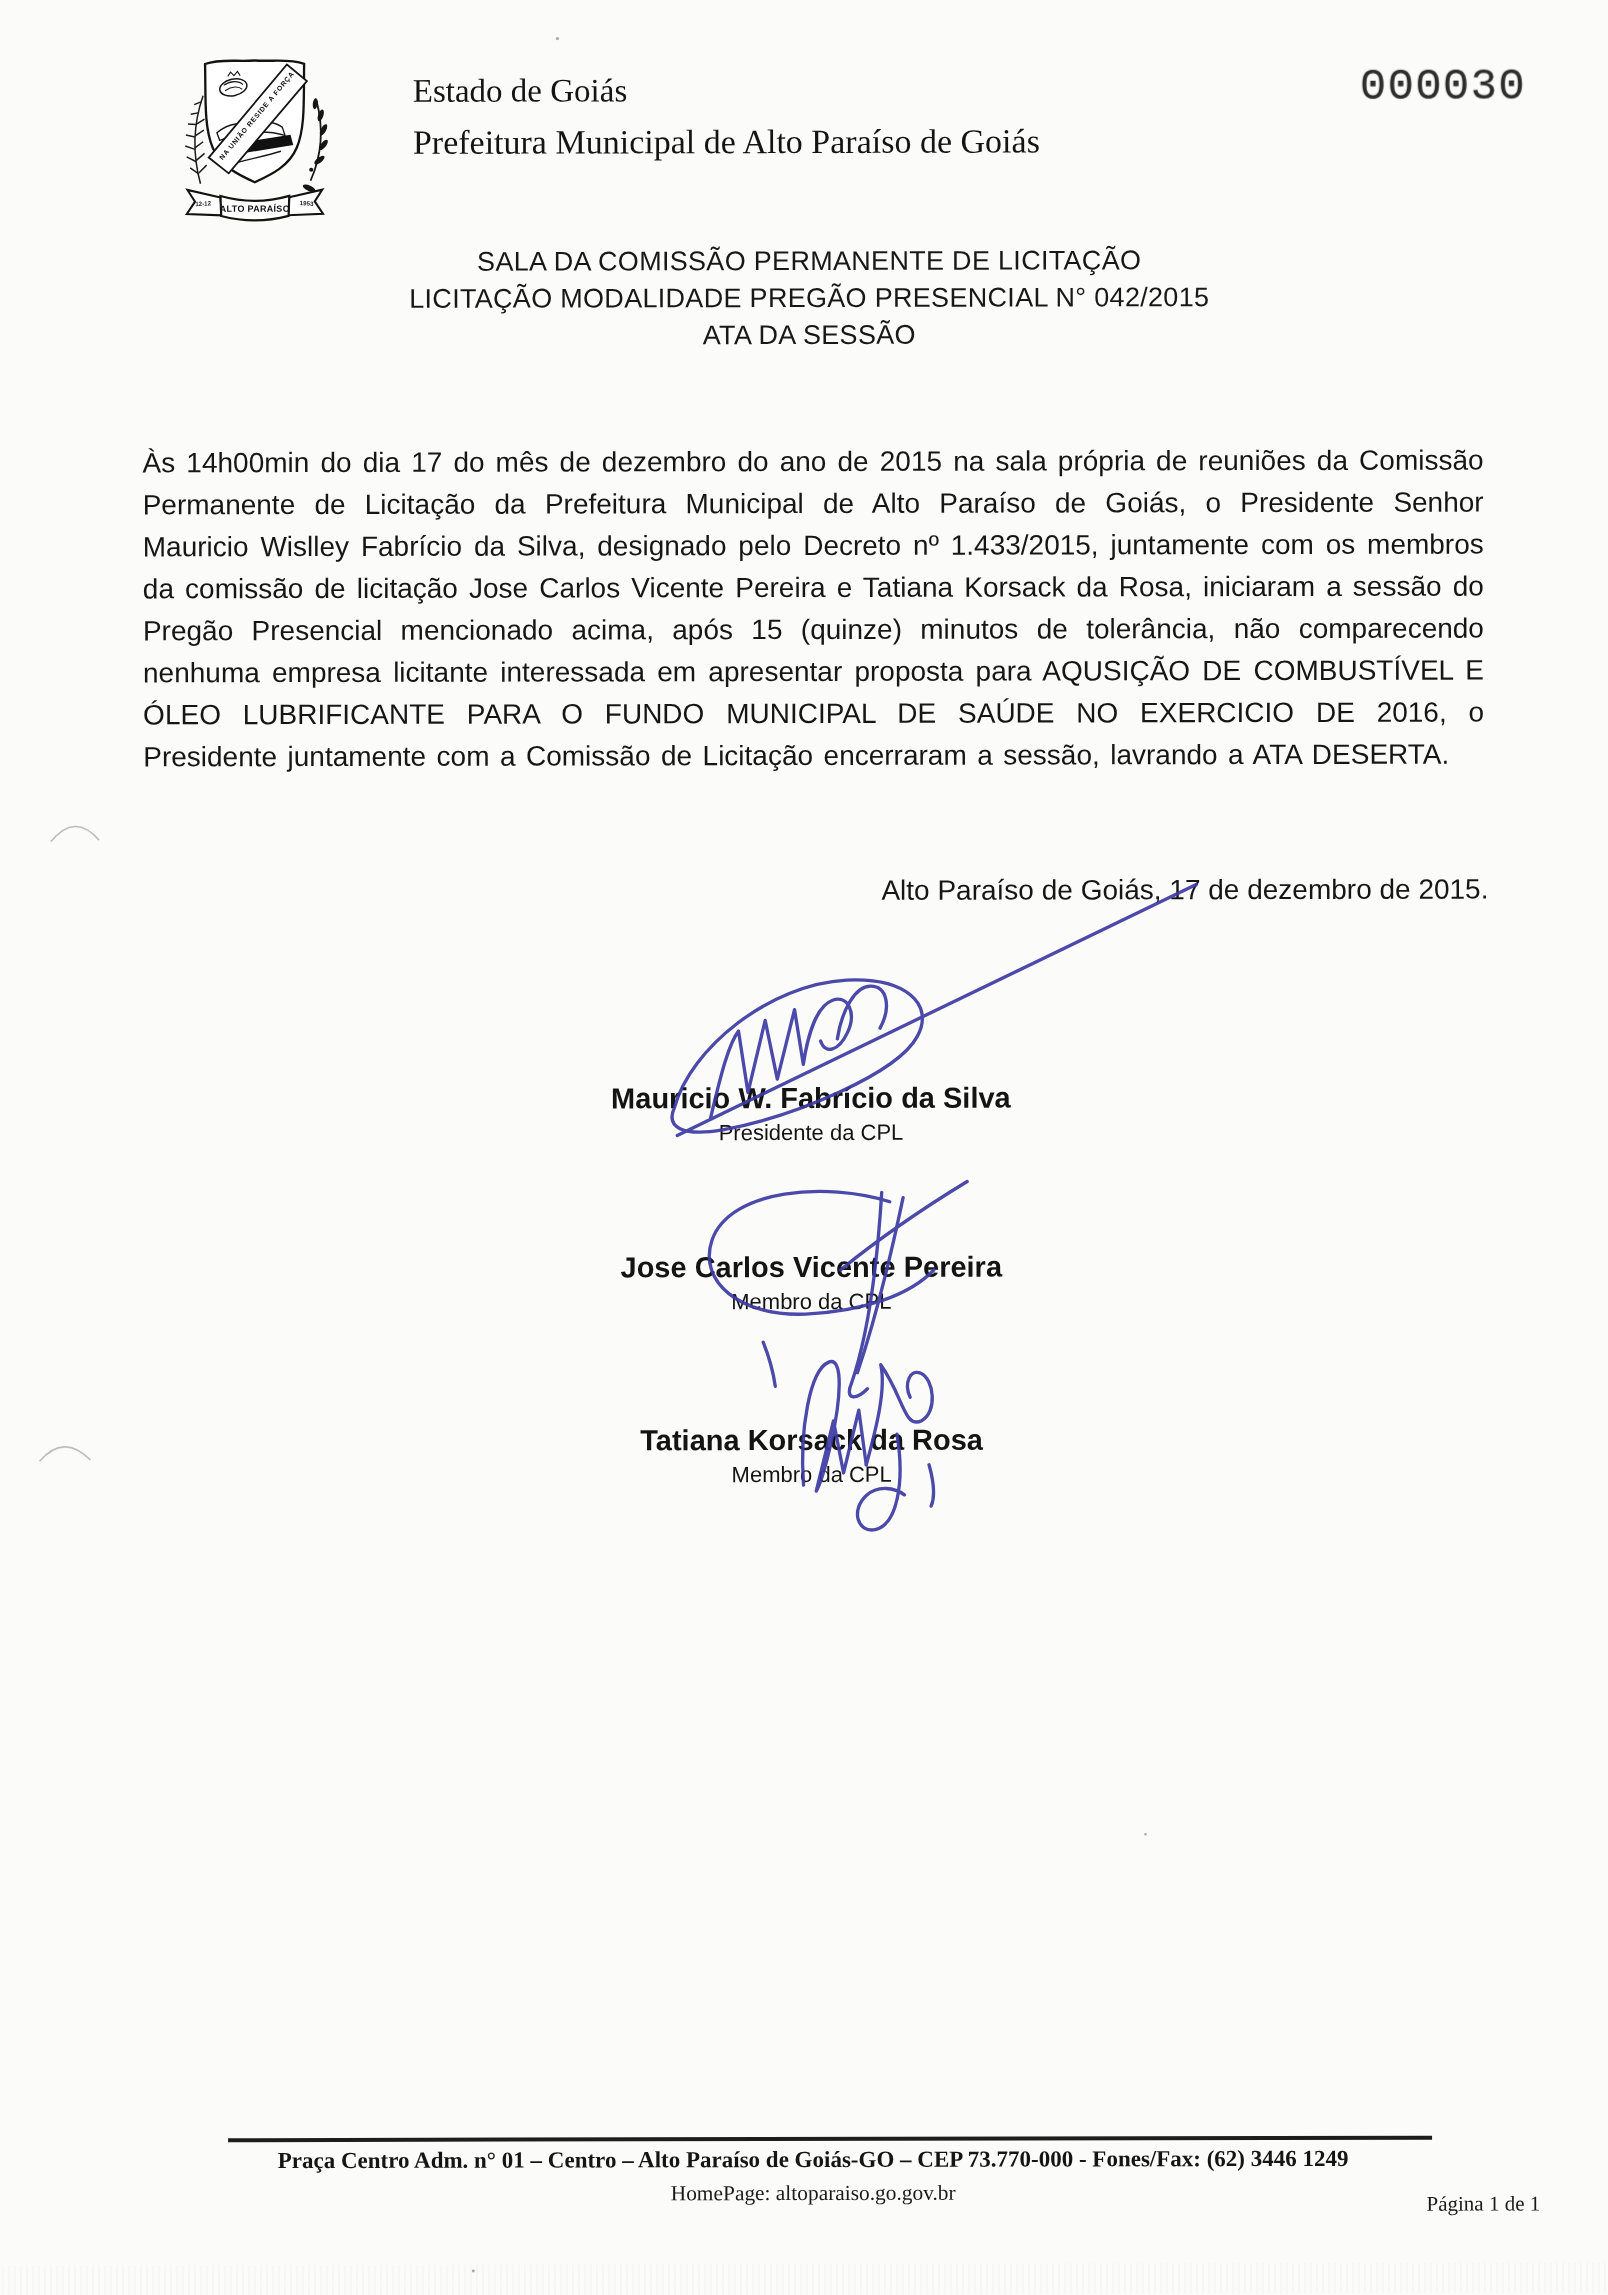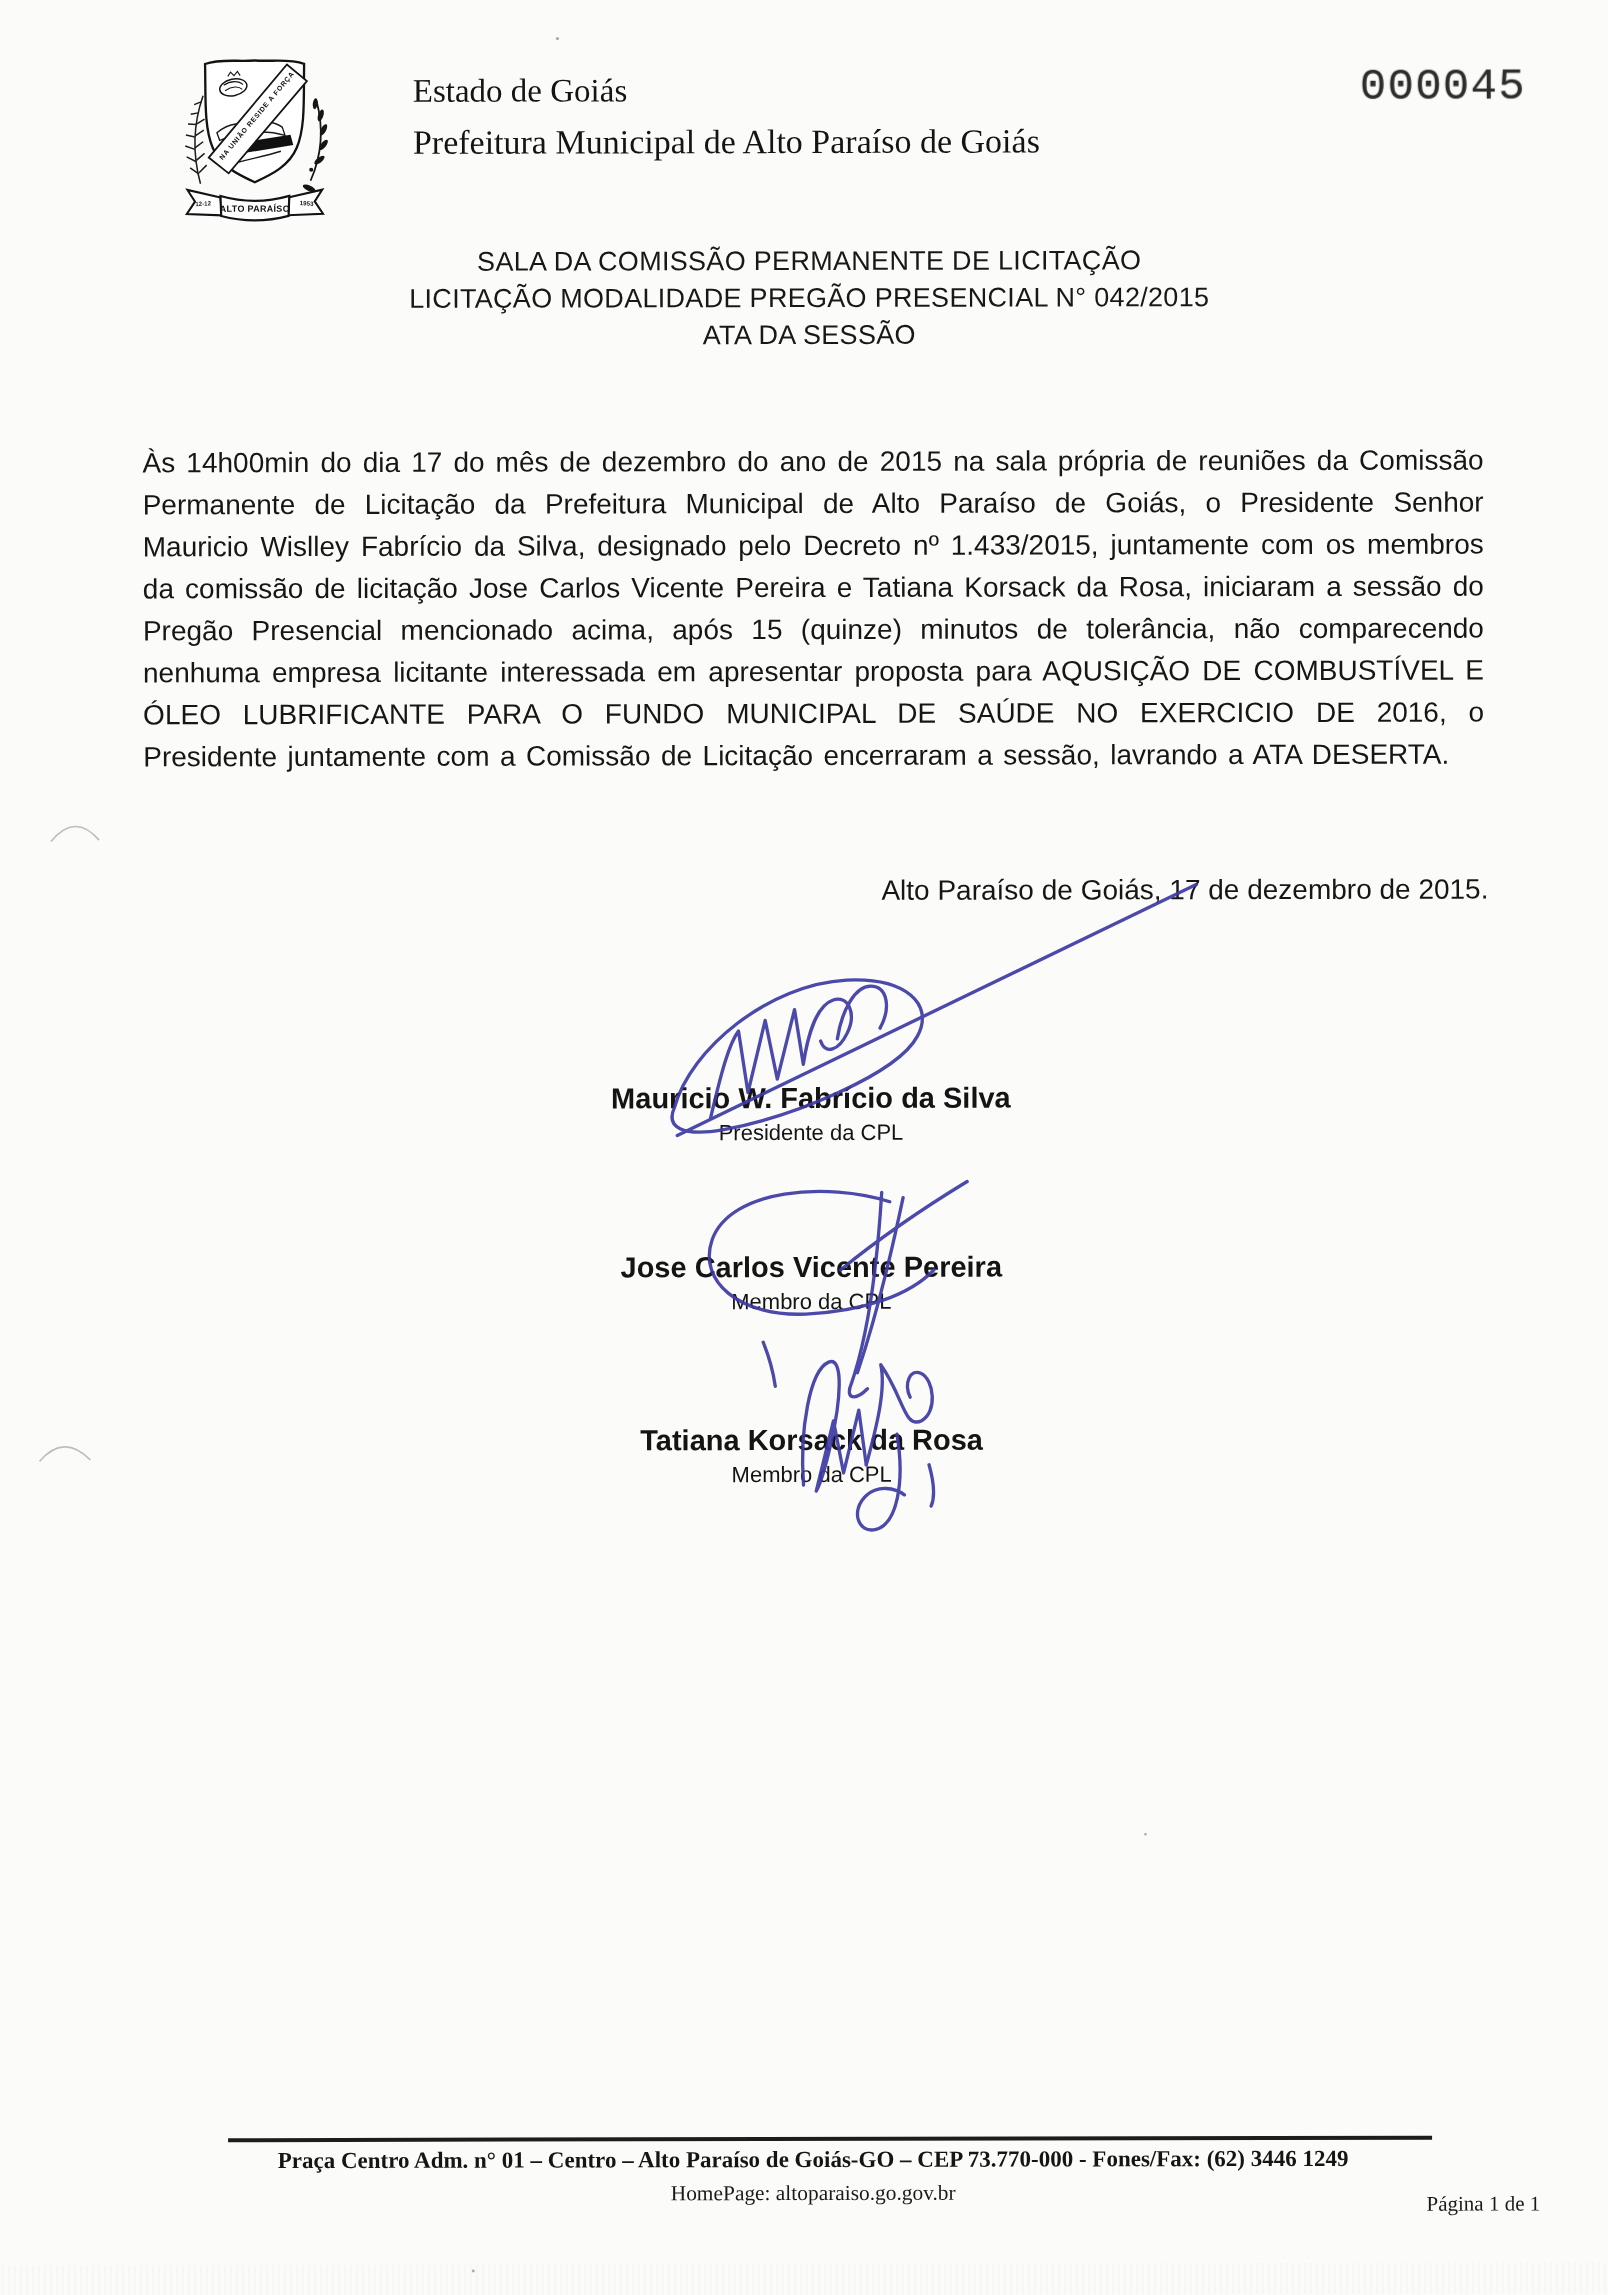--- a/index.html
+++ b/index.html
@@ -100,21 +100,21 @@
         <text x="60" y="218" text-anchor="middle" font-family="Liberation Sans, sans-serif" font-size="9" font-weight="bold" fill="#222" transform="rotate(-4 60 218)">12-12</text>
         <text x="210" y="218" text-anchor="middle" font-family="Liberation Sans, sans-serif" font-size="9" font-weight="bold" fill="#222" transform="rotate(4 210 218)">1953</text>
       </g>
     </svg>
 
     <div class="agency">
       <p class="state">Estado de Goiás</p>
       <p class="muni">Prefeitura Municipal de Alto Paraíso de Goiás</p>
     </div>
 
-    <div class="stamp">000045</div>
+    <div class="stamp">000030</div>
 
     <div class="doc-title">
       <div>SALA DA COMISSÃO PERMANENTE DE LICITAÇÃO</div>
       <div>LICITAÇÃO MODALIDADE PREGÃO PRESENCIAL N° 042/2015</div>
       <div>ATA DA SESSÃO</div>
     </div>
 
     <p class="body-par">Às 14h00min do dia 17 do mês de dezembro do ano de 2015 na sala própria de reuniões da Comissão Permanente de Licitação da Prefeitura Municipal de Alto Paraíso de Goiás, o Presidente Senhor Mauricio Wislley Fabrício da Silva, designado pelo Decreto nº 1.433/2015, juntamente com os membros da comissão de licitação Jose Carlos Vicente Pereira e Tatiana Korsack da Rosa, iniciaram a sessão do Pregão Presencial mencionado acima, após 15 (quinze) minutos de tolerância, não comparecendo nenhuma empresa licitante interessada em apresentar proposta para AQUSIÇÃO DE COMBUSTÍVEL E ÓLEO LUBRIFICANTE PARA O FUNDO MUNICIPAL DE SAÚDE NO EXERCICIO DE 2016, o Presidente juntamente com a Comissão de Licitação encerraram a sessão, lavrando a ATA DESERTA.</p>
 
     <div class="dateline">Alto Paraíso de Goiás, 17 de dezembro de 2015.</div>

